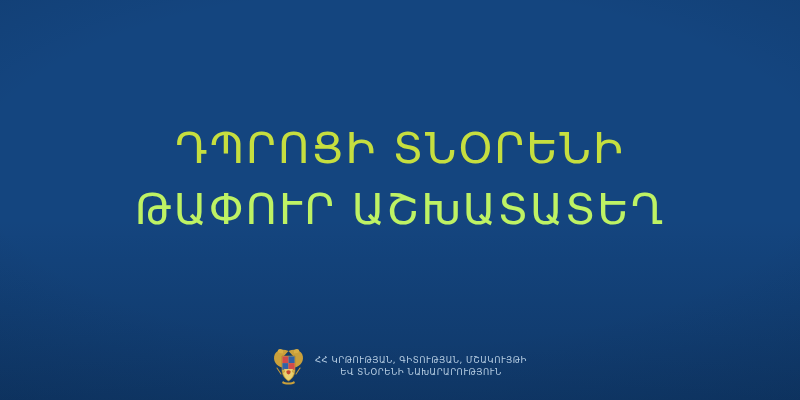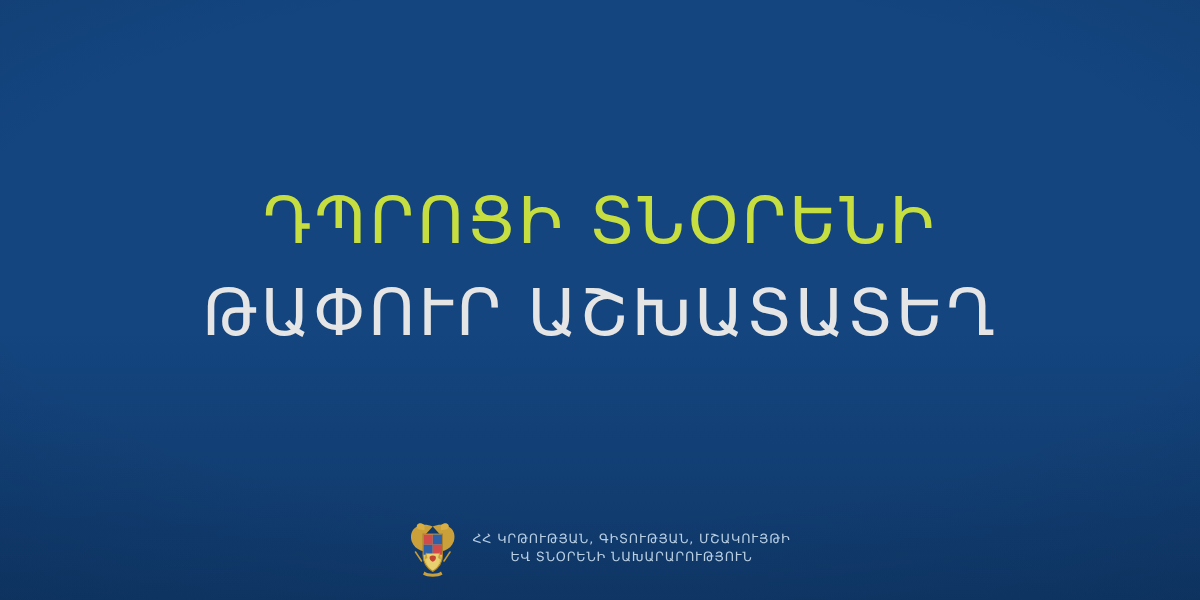--- a/index.html
+++ b/index.html
@@ -59,21 +59,21 @@
     display:block;
     font-family:"DejaVu Sans", sans-serif;
     font-size:43px;
     line-height:61px;
     font-weight:400;
     letter-spacing:2.0px;
     white-space:nowrap;
   }
 
   .hl-line.accent { color:#c6de3f; }
-  .hl-line.plain  { color:#e5e5e5; }
+  .hl-line.plain  { color:#bef264; }
 
   
   .footer {
     position:absolute;
     left:0; right:0;
     bottom:14px;
     display:flex;
     align-items:center;
     justify-content:center;
     gap:11px;

